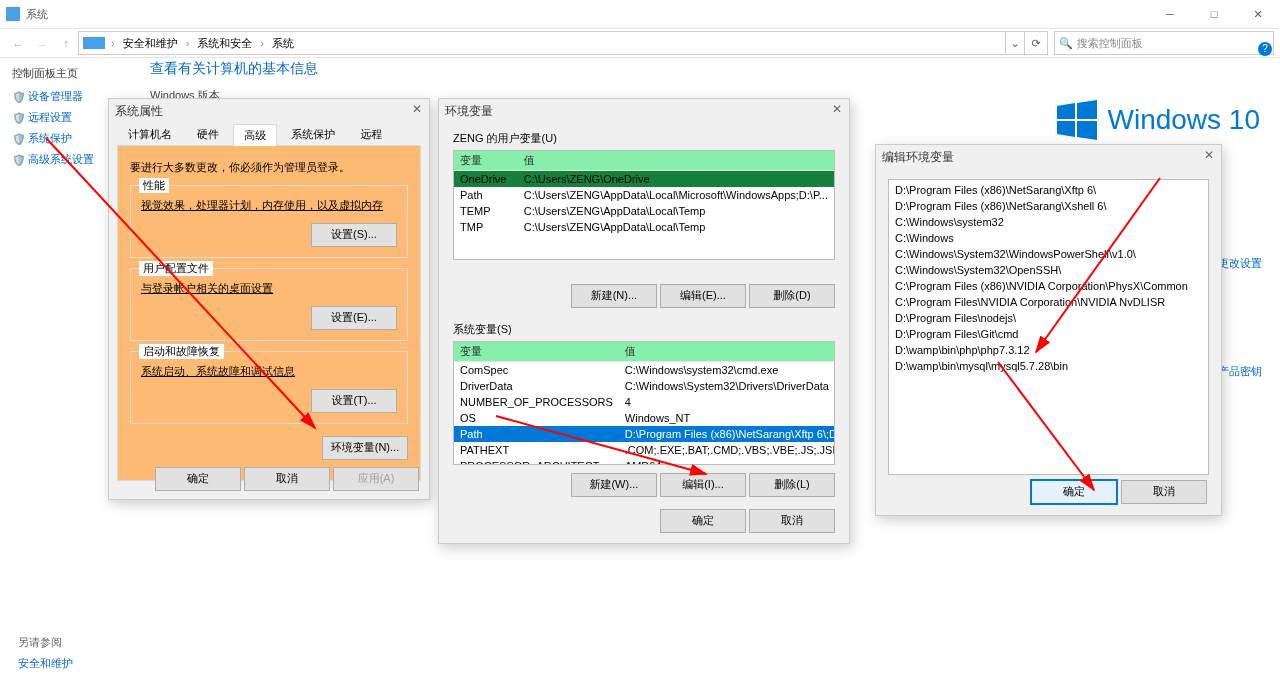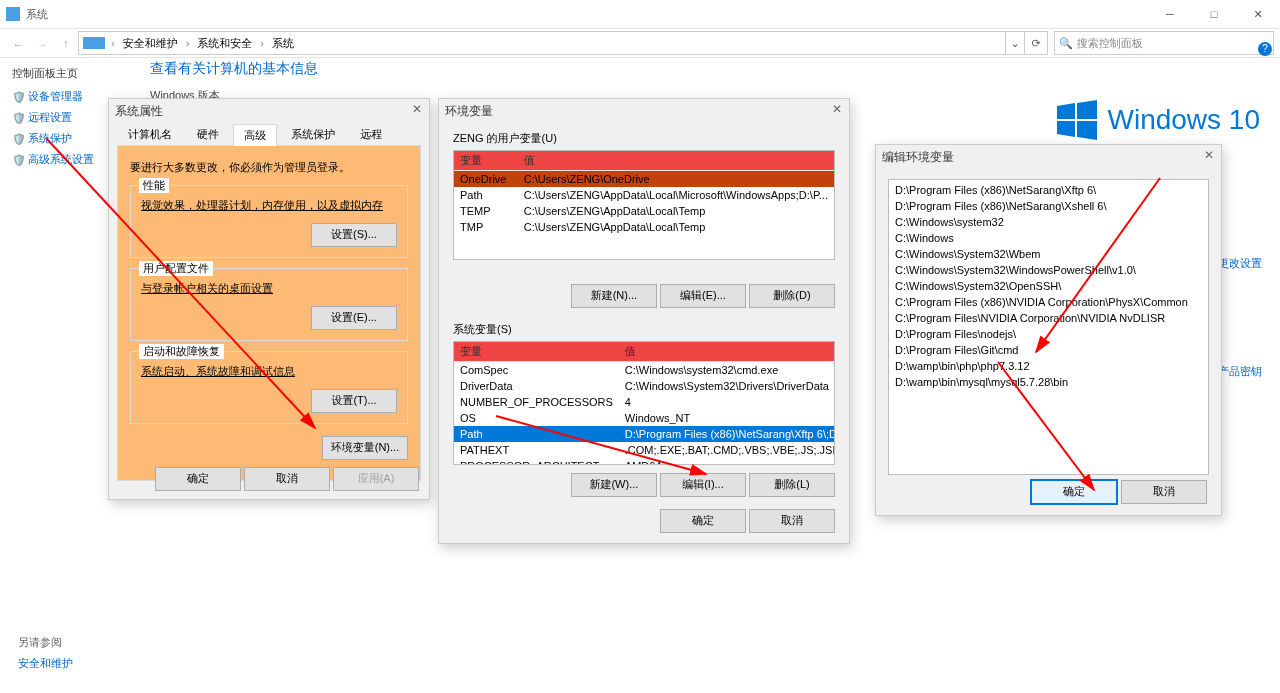--- a/index.html
+++ b/index.html
@@ -7,24 +7,24 @@
   .titlebar{height:24px;line-height:24px;padding:0 6px;font-size:12px;color:#333;position:relative;}
   .closebtn{position:absolute;right:4px;top:2px;width:16px;height:16px;text-align:center;line-height:16px;color:#666;cursor:default;}
   .btn{display:inline-block;min-width:72px;height:22px;line-height:20px;text-align:center;border:1px solid #adadad;background:#e1e1e1;font-size:11px;cursor:default;padding:0 6px;}
   .btn-primary{border:2px solid #0078d7;background:#e5f1fb;}
   .group{border:1px solid #d9d9d9;margin:6px 10px;padding:6px 10px 10px;position:relative;text-decoration:underline;}
   .group-title{position:absolute;top:-8px;left:8px;background:#fff;padding:0 4px;font-size:11px;}
   .tabstrip{border-bottom:1px solid #d9d9d9;height:22px;margin:0 8px;}
   .tab{display:inline-block;height:21px;line-height:21px;padding:0 10px;border:1px solid transparent;border-bottom:none;font-size:11px;cursor:default;}
   .tab.active{border-color:#d9d9d9;background:#fff;position:relative;top:1px;}
   table.vars{width:100%;border-collapse:collapse;font-size:11px;}
-  table.vars th{text-align:left;font-weight:400;background:#ef4444;border-bottom:1px solid #e5e5e5;padding:2px 6px;color:#333;}
+  table.vars th{text-align:left;font-weight:400;background:#86efac;border-bottom:1px solid #e5e5e5;padding:2px 6px;color:#333;}
   table.vars td{padding:2px 6px;white-space:nowrap;overflow:hidden;text-overflow:ellipsis;}
   table.vars tr.sel td{background:#0078d7;color:#fff;}
-  table.vars tr.selgray td{background:#c2410c;}
+  table.vars tr.selgray td{background:#15803d;}
   .listbox{border:1px solid #bdbdbd;background:#fff;font-size:11px;line-height:16px;padding:2px;}
   .listbox div{padding:0 4px;white-space:nowrap;}
   .shield{display:inline-block;width:12px;height:12px;vertical-align:middle;margin-right:4px;}
   .breadcrumb{height:28px;line-height:28px;border-top:1px solid #e5e5e5;border-bottom:1px solid #e5e5e5;display:flex;align-items:center;padding:0 6px;}
   .navarrow{width:24px;text-align:center;color:#999;}
   .pathbox{flex:1;border:1px solid #ccc;height:22px;display:flex;align-items:center;padding:0 4px;font-size:11px;}
   .pathbox span{padding:0 4px;}
   .pathbox .sep{color:#888;}
   .searchbox{width:210px;border:1px solid #ccc;height:22px;margin-left:6px;display:flex;align-items:center;padding:0 4px;color:#888;}
   .sidebar{position:absolute;left:0;top:58px;width:120px;padding:8px 12px;font-size:11px;}
@@ -254,21 +254,20 @@
   <div class="titlebar">
     <span>编辑环境变量</span>
     <span class="closebtn">✕</span>
   </div>
   <div style="padding:10px 12px;display:flex;">
     <div class="listbox" style="flex:1;height:290px;" id="pathlist">
         <div>D:\Program Files (x86)\NetSarang\Xftp 6\</div>
         <div>D:\Program Files (x86)\NetSarang\Xshell 6\</div>
         <div>C:\Windows\system32</div>
         <div>C:\Windows</div>
-        <div>C:\Windows\System32\Wbem</div>
         <div>C:\Windows\System32\WindowsPowerShell\v1.0\</div>
         <div>C:\Windows\System32\OpenSSH\</div>
         <div>C:\Program Files (x86)\NVIDIA Corporation\PhysX\Common</div>
         <div>C:\Program Files\NVIDIA Corporation\NVIDIA NvDLISR</div>
         <div>D:\Program Files\nodejs\</div>
         <div>D:\Program Files\Git\cmd</div>
         <div>D:\wamp\bin\php\php7.3.12</div>
         <div>D:\wamp\bin\mysql\mysql5.7.28\bin</div>
       </div>
   </div>

